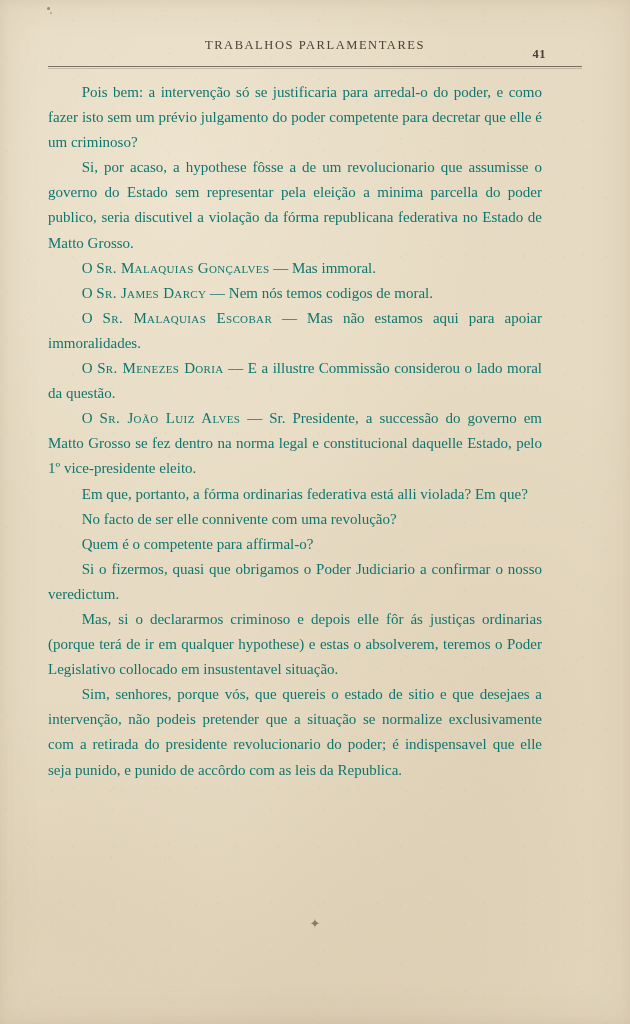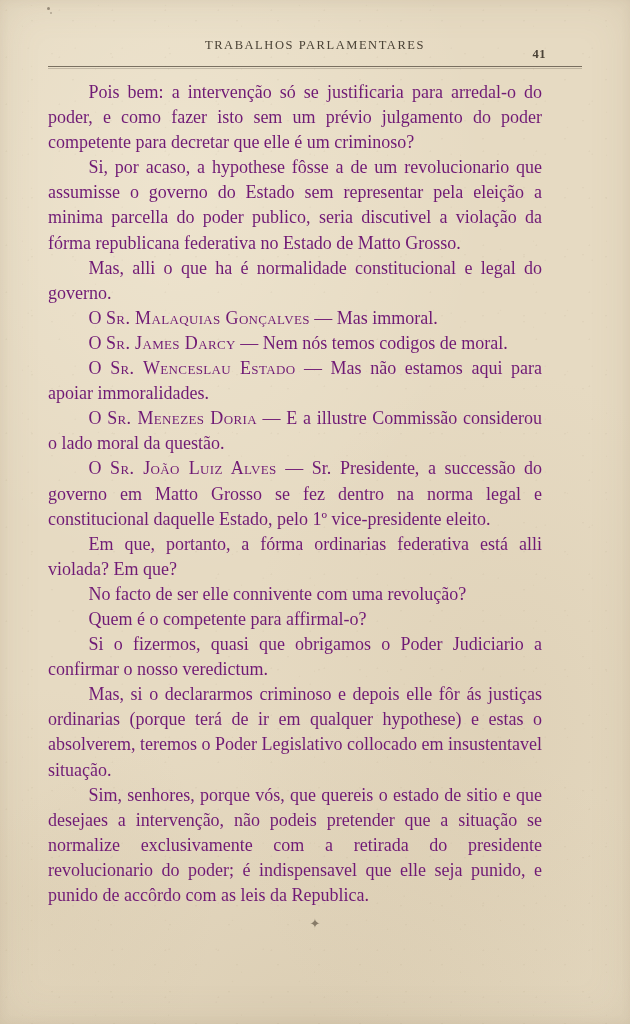--- a/index.html
+++ b/index.html
@@ -105,25 +105,25 @@
     right: 0;
     top: 1px;
     border-top: 0.5px solid rgba(90,81,68,0.35);
   }
 
   .body-text {
     position: absolute;
     left: 48px;
     top: 80px;
     width: 494px;
-    font-size: 18px;
+    font-size: 15px;
     line-height: 25.1px;
     text-align: justify;
     text-justify: inter-word;
-    color: #701a75;
+    color: #0f766e;
   }
   .body-text p {
     margin: 0;
     text-indent: 2.25em;
     hyphens: manual;
   }
   .sc {
     font-variant: small-caps;
     letter-spacing: 0.35px;
   }
@@ -164,24 +164,23 @@
   <div class="running-head">
     <div class="head-title">TRABALHOS PARLAMENTARES</div>
     <div class="head-folio">41</div>
   </div>
 
   <div class="head-rule"></div>
 
   <div class="body-text" id="body-text">
       <p>Pois bem: a intervenção só se justificaria para arredal-o do poder, e como fazer isto sem um prévio julgamento do poder competente para decretar que elle é um criminoso?</p>
       <p>Si, por acaso, a hypothese fôsse a de um revolucionario que assumisse o governo do Estado sem representar pela eleição a minima parcella do poder publico, seria discutivel a violação da fórma republicana federativa no Estado de Matto Grosso.</p>
-      <p>Mas, alli o que ha é normalidade constitucional e legal do governo.</p>
       <p>O <span class="sc">Sr. Malaquias Gonçalves</span> — Mas immoral.</p>
       <p>O <span class="sc">Sr. James Darcy</span> — Nem nós temos codigos de moral.</p>
-      <p>O <span class="sc">Sr. Wenceslau Estado</span> — Mas não estamos aqui para apoiar immoralidades.</p>
+      <p>O <span class="sc">Sr. Malaquias Escobar</span> — Mas não estamos aqui para apoiar immoralidades.</p>
       <p>O <span class="sc">Sr. Menezes Doria</span> — E a illustre Commissão considerou o lado moral da questão.</p>
       <p>O <span class="sc">Sr. João Luiz Alves</span> — Sr. Presidente, a successão do governo em Matto Grosso se fez dentro na norma legal e constitucional daquelle Estado, pelo 1º vice-presidente eleito.</p>
       <p>Em que, portanto, a fórma ordinarias federativa está alli violada? Em que?</p>
       <p>No facto de ser elle connivente com uma revolução?</p>
       <p>Quem é o competente para affirmal-o?</p>
       <p>Si o fizermos, quasi que obrigamos o Poder Judiciario a confirmar o nosso <span class="ital">veredictum.</span></p>
       <p>Mas, si o declararmos criminoso e depois elle fôr ás justiças ordinarias (porque terá de ir em qualquer hypothese) e estas o absolverem, teremos o Poder Legislativo collocado em insustentavel situação.</p>
       <p>Sim, senhores, porque vós, que quereis o estado de sitio e que desejaes a intervenção, não podeis pretender que a situação se normalize exclusivamente com a retirada do presidente revolucionario do poder; é indispensavel que elle seja punido, e punido de accôrdo com as leis da Republica.</p>
     </div>
 

